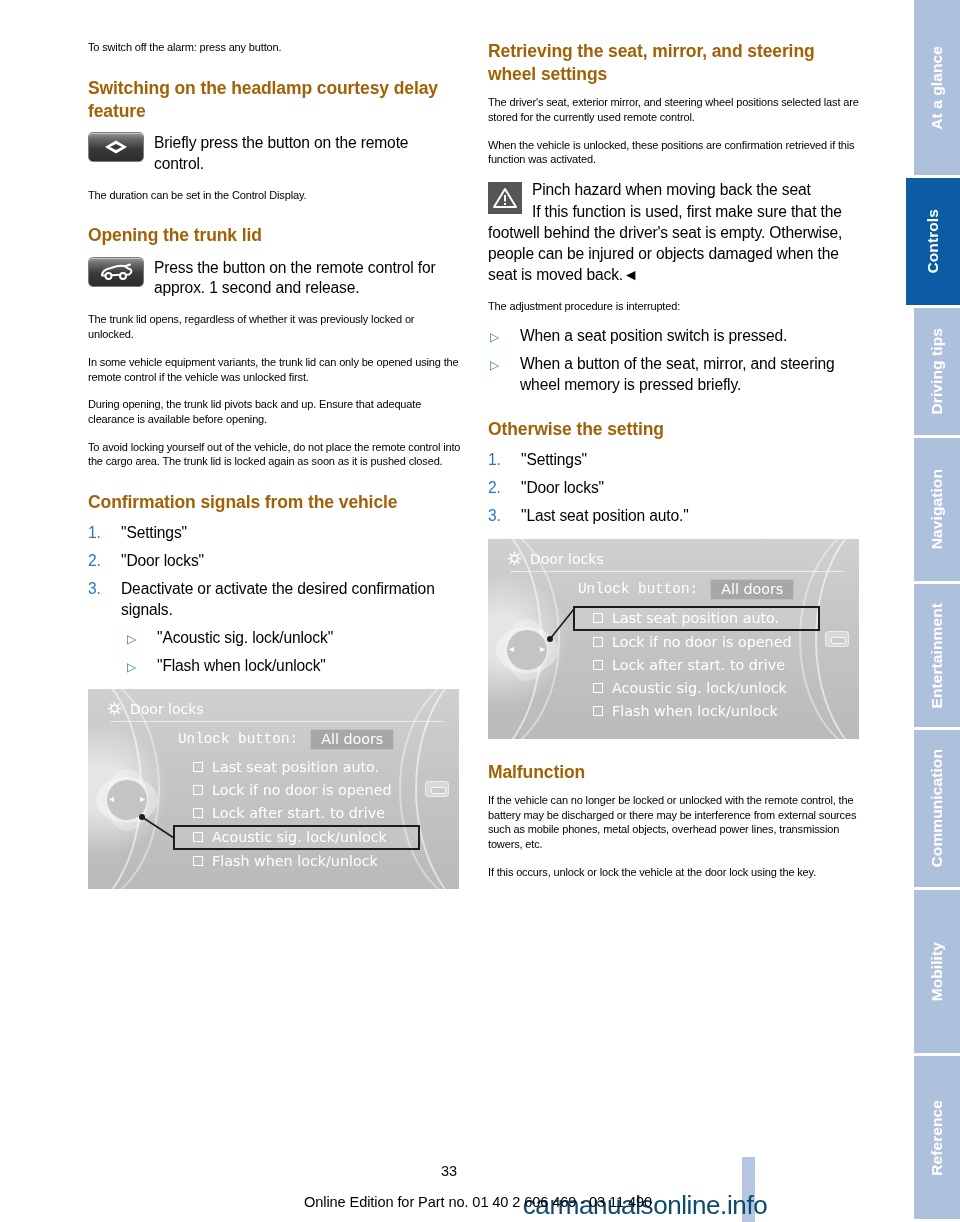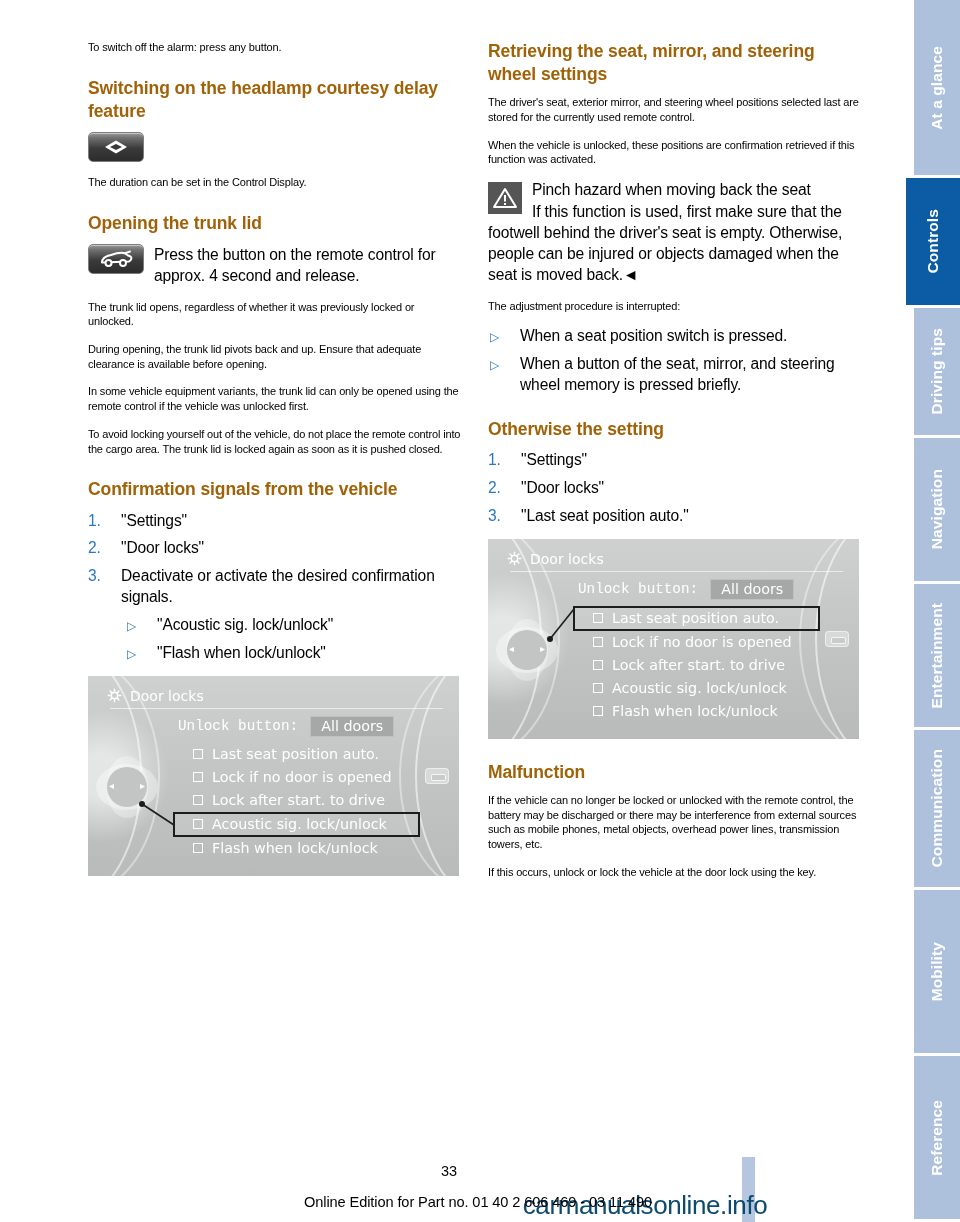--- a/index.html
+++ b/index.html
@@ -350,43 +350,44 @@
 
     <div class="iconrow">
       <div class="icon-slot">
         <div class="keybtn">
           <svg width="26" height="16" viewBox="0 0 26 16" aria-hidden="true">
             <polygon points="13,1.5 24,8 13,14.5 2,8" fill="#ffffff"></polygon>
             <polygon points="13,5 19,8 13,11 7,8" fill="#3a3a3a"></polygon>
           </svg>
         </div>
       </div>
+      <div class="icon-text">Briefly press the button on the remote control.</div>
     </div>
 
     <p class="body">The duration can be set in the Control Display.</p>
 
     <h2 class="section">Opening the trunk lid</h2>
 
     <div class="iconrow">
       <div class="icon-slot">
         <div class="keybtn">
           <svg width="34" height="17" viewBox="0 0 34 17" aria-hidden="true">
             <path d="M3 12.5 C3 8.5 7 6 12 5 C17 3.2 22 2.2 26 3.2 L29 5.5 L31 6.2 C32.6 6.8 32.8 9 31.5 10.2 L30 11.5 L4.5 12.5 Z" fill="none" stroke="#ffffff" stroke-width="2" stroke-linejoin="round"></path>
             <path d="M26 3.2 L31 1.5" fill="none" stroke="#ffffff" stroke-width="2" stroke-linecap="round"></path>
             <circle cx="9.5" cy="13" r="3" fill="#3a3a3a" stroke="#ffffff" stroke-width="2"></circle>
             <circle cx="24" cy="13" r="3" fill="#3a3a3a" stroke="#ffffff" stroke-width="2"></circle>
           </svg>
         </div>
       </div>
-      <div class="icon-text">Press the button on the remote control for approx. 4 second and release.</div>
+      <div class="icon-text">Press the button on the remote control for approx. 1 second and release.</div>
     </div>
 
     <p class="body">The trunk lid opens, regardless of whether it was previously locked or unlocked.</p>
+    <p class="body">In some vehicle equipment variants, the trunk lid can only be opened using the remote control if the vehicle was unlocked first.</p>
     <p class="body">During opening, the trunk lid pivots back and up. Ensure that adequate clearance is available before opening.</p>
-    <p class="body">In some vehicle equipment variants, the trunk lid can only be opened using the remote control if the vehicle was unlocked first.</p>
     <p class="body">To avoid locking yourself out of the vehicle, do not place the remote control into the cargo area. The trunk lid is locked again as soon as it is pushed closed.</p>
 
     <h2 class="section">Confirmation signals from the vehicle</h2>
 
     <ol class="steps">
       <li>
         <span class="num">1.</span>
         <span>"Settings"</span>
       </li>
       <li>

